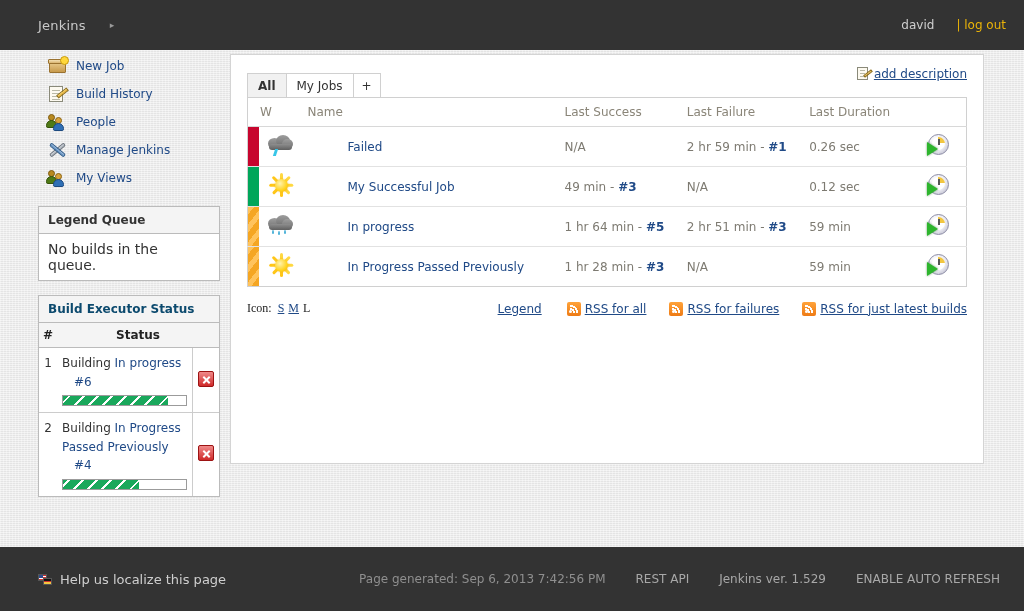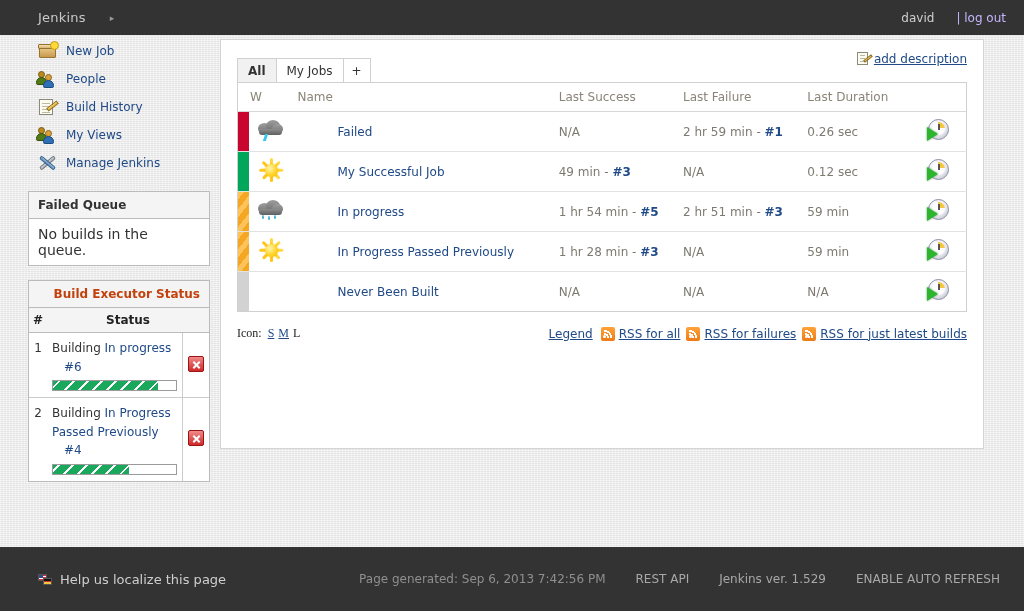--- a/index.html
+++ b/index.html
@@ -21,36 +21,36 @@
     background:
       repeating-linear-gradient(0deg, rgba(255,255,255,0.45) 0 1px, rgba(0,0,0,0.012) 1px 2px),
       repeating-linear-gradient(90deg, rgba(255,255,255,0.30) 0 1px, rgba(0,0,0,0.010) 1px 3px),
       #eaeaea;
     z-index: 0;
   }
   .wrap { position: relative; z-index: 1; width: 1024px; height: 611px; }
 
   
   .topnav {
-    height: 35px; background: #333333;
+    height: 50px; background: #333333;
     display: flex; align-items: center;
     padding: 0 18px 0 38px;
     color: #bdbdbd;
   }
   .topnav .brand {
     font-size: 13px; color: #c9c9c9; letter-spacing: .2px;
   }
   .topnav .crumb-arrow {
     margin-left: 24px; font-size: 9px; color: #9a9a9a;
   }
   .topnav .spacer { flex: 1; }
   .topnav .user {
     font-size: 12px; color: #cfcfcf; margin-right: 22px;
   }
-  .topnav .logout { font-size: 12px; color: #c4b5fd; }
+  .topnav .logout { font-size: 12px; color: #eab308; }
 
   
   .header { height: 62px; position: relative; }
   .logo {
     position: absolute; left: 38px; top: 6px;
     width: 230px; height: 56px;
   }
   .logo .wordmark {
     font-family: "DejaVu Sans", sans-serif;
     font-size: 30px; font-weight: bold; color: #111;
@@ -78,21 +78,21 @@
     border-radius: 60% 50% 45% 50% / 55% 60% 40% 45%;
   }
   .logo .mark:before {
     content: ""; position: absolute;
     left: 13px; top: 4px; width: 6px; height: 6px;
     background: #d0022a; border-radius: 50%;
     z-index: 2;
   }
 
   
-  .main-row { display: flex; align-items: flex-start; padding-left: 28px; }
+  .main-row { display: flex; align-items: flex-start; padding-left: 38px; }
   .side { width: 182px; flex: 0 0 182px; }
   .content-col { flex: 1; padding-left: 10px; padding-right: 40px; }
 
   
   .tasks { margin-top: 2px; }
   .task {
     display: flex; align-items: center;
     height: 28px; gap: 8px;
     padding-left: 10px;
   }
@@ -148,21 +148,21 @@
 
   
   .panel {
     border: 1px solid #bbb; background:#fff;
     margin-top: 14px;
   }
   .panel-head {
     background: #f4f4f4; border-bottom: 1px solid #bbb;
     padding: 6px 9px; font-weight: bold; font-size: 12px;
   }
-  .panel-head.link { color:#c2410c;text-align:right; }
+  .panel-head.link { color:#0c4a6e; }
   .panel-body { padding: 7px 9px; font-size: 14px; color:#333; }
 
   table.exec { width: 100%; border-collapse: collapse; font-size:12px;}
   table.exec th {
     background:#f4f4f4; border-bottom:1px solid #bbb;
     font-weight:bold; padding:5px 4px; font-size:12px; color:#222;
   }
   table.exec th.num { width:18px; }
   table.exec td {
     border-bottom:1px solid #ccc; padding:6px 5px; vertical-align: middle;
@@ -316,21 +316,21 @@
     filter: drop-shadow(0 0 1px rgba(0,90,0,.6));
   }
 
   
   .panelfoot { margin-top:14px; display:flex; align-items:center; font-size:12px; }
   .iconsize { color:#222; font-family:Liberation Serif, serif; }
   .iconsize .lbl { margin-right:6px; }
   .iconsize a { color:#204a87; text-decoration:underline; margin-right:4px;}
   .iconsize .cur { color:#222; text-decoration:none; }
   .panelfoot .sp { flex:1; }
-  .rsslinks { display:flex; gap:6px; }
+  .rsslinks { display:flex; gap:23px; }
   .rsslinks a { color:#204a87; text-decoration:underline; }
   .rssitem { display:flex; align-items:center; gap:4px; }
   .legend-link { color:#204a87; text-decoration:underline; margin-right:2px;}
   .rssicon {
     width:14px;height:14px;border-radius:2px;
     background:linear-gradient(#ffa33a,#ee7b15);
     position:relative; display:inline-block;
   }
   .rssicon:before{
     content:""; position:absolute; left:2.5px; bottom:2.5px;
@@ -389,63 +389,63 @@
       <div class="tasks">
         <div class="task">
           <span class="icn icn-newjob">
             <span class="bx"></span>
               <span class="lid"></span>
               <span class="star"></span>
           </span>
           <span class="tlabel">New Job</span>
         </div>
         <div class="task">
+          <span class="icn icn-hist">
+            <span class="pad"></span>
+              <span class="pencil"></span>
+          </span>
+          <span class="tlabel">Build History</span>
+        </div>
+        <div class="task">
           <span class="icn icn-people">
             <span class="p1">
                 <span class="head"></span>
                 <span class="body"></span>
               </span>
             <span class="p2">
                 <span class="head"></span>
                 <span class="body"></span>
               </span>
           </span>
           <span class="tlabel">People</span>
         </div>
         <div class="task">
-          <span class="icn icn-hist">
-            <span class="pad"></span>
-              <span class="pencil"></span>
+          <span class="icn icn-tools">
+            <span class="w1"></span>
+              <span class="w2"></span>
           </span>
-          <span class="tlabel">Build History</span>
+          <span class="tlabel">Manage Jenkins</span>
         </div>
         <div class="task">
           <span class="icn icn-people">
             <span class="p1">
                 <span class="head"></span>
                 <span class="body"></span>
               </span>
             <span class="p2">
                 <span class="head"></span>
                 <span class="body"></span>
               </span>
           </span>
           <span class="tlabel">My Views</span>
         </div>
-        <div class="task">
-          <span class="icn icn-tools">
-            <span class="w1"></span>
-              <span class="w2"></span>
-          </span>
-          <span class="tlabel">Manage Jenkins</span>
-        </div>
       </div>
 
       <div class="panel">
-        <div class="panel-head">Failed Queue</div>
+        <div class="panel-head">Legend Queue</div>
         <div class="panel-body">No builds in the queue.</div>
       </div>
 
       <div class="panel">
         <div class="panel-head link">Build Executor Status</div>
         <table class="exec">
           <thead>
             <tr>
               <th class="num">#</th>
               <th colspan="2">Status</th>
@@ -578,21 +578,21 @@
                   <span class="c1"></span><span class="c2"></span><span class="c3"></span><span class="base"></span>
                   <span class="drop" style="left:6px"></span>
                   <span class="drop" style="left:12px;top:19px"></span>
                   <span class="drop" style="left:18px"></span>
                 </span>
               </td>
               <td class="ncell">
                 <a href="#">In progress</a>
               </td>
               <td class="dcell">
-                <span>1 hr 54 min - </span><a href="#">#5</a>
+                <span>1 hr 64 min - </span><a href="#">#5</a>
               </td>
               <td class="dcell">
                 <span>2 hr 51 min - </span><a href="#">#3</a>
               </td>
               <td class="dcell">59 min</td>
               <td class="bcell">
                 <span class="buildnow">
                   <span class="clk"></span><span class="face"></span><span class="pie"></span><span class="hand"></span><span class="play"></span>
                 </span>
               </td>
@@ -618,41 +618,20 @@
                 <span>N/A</span><a href="#"></a>
               </td>
               <td class="dcell">59 min</td>
               <td class="bcell">
                 <span class="buildnow">
                   <span class="clk"></span><span class="face"></span><span class="pie"></span><span class="hand"></span><span class="play"></span>
                 </span>
               </td>
             </tr>
 
-            <tr>
-              <td class="wcell">
-                <span class="wbar grey"></span>
-              </td>
-              <td class="scell"></td>
-              <td class="ncell">
-                <a href="#">Never Been Built</a>
-              </td>
-              <td class="dcell">
-                <span>N/A</span><a href="#"></a>
-              </td>
-              <td class="dcell">
-                <span>N/A</span><a href="#"></a>
-              </td>
-              <td class="dcell">N/A</td>
-              <td class="bcell">
-                <span class="buildnow">
-                  <span class="clk"></span><span class="face"></span><span class="pie"></span><span class="hand"></span><span class="play"></span>
-                </span>
-              </td>
-            </tr>
 
           </tbody>
         </table>
 
         <div class="panelfoot">
           <div class="iconsize">
             <span class="lbl">Icon:</span><a href="#">S</a><a href="#">M</a><span class="cur">L</span>
           </div>
           <div class="sp"></div>
           <div class="rsslinks">

